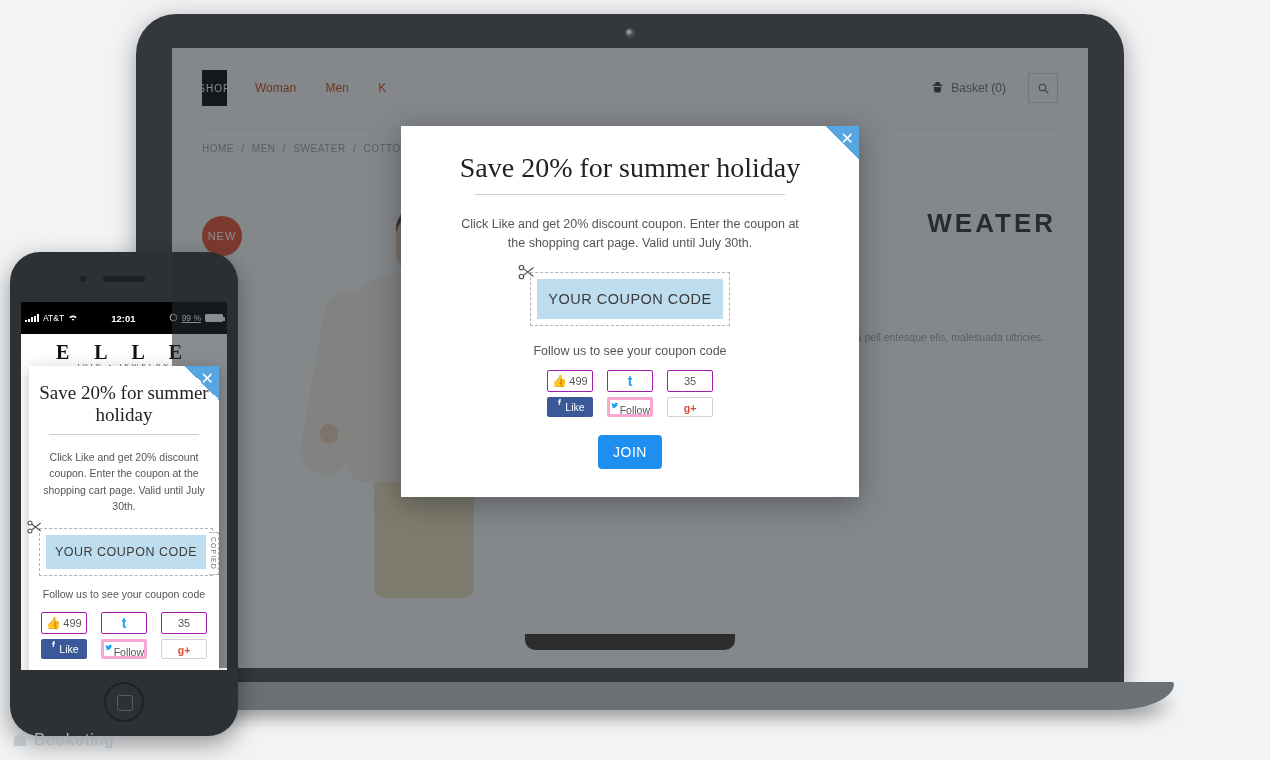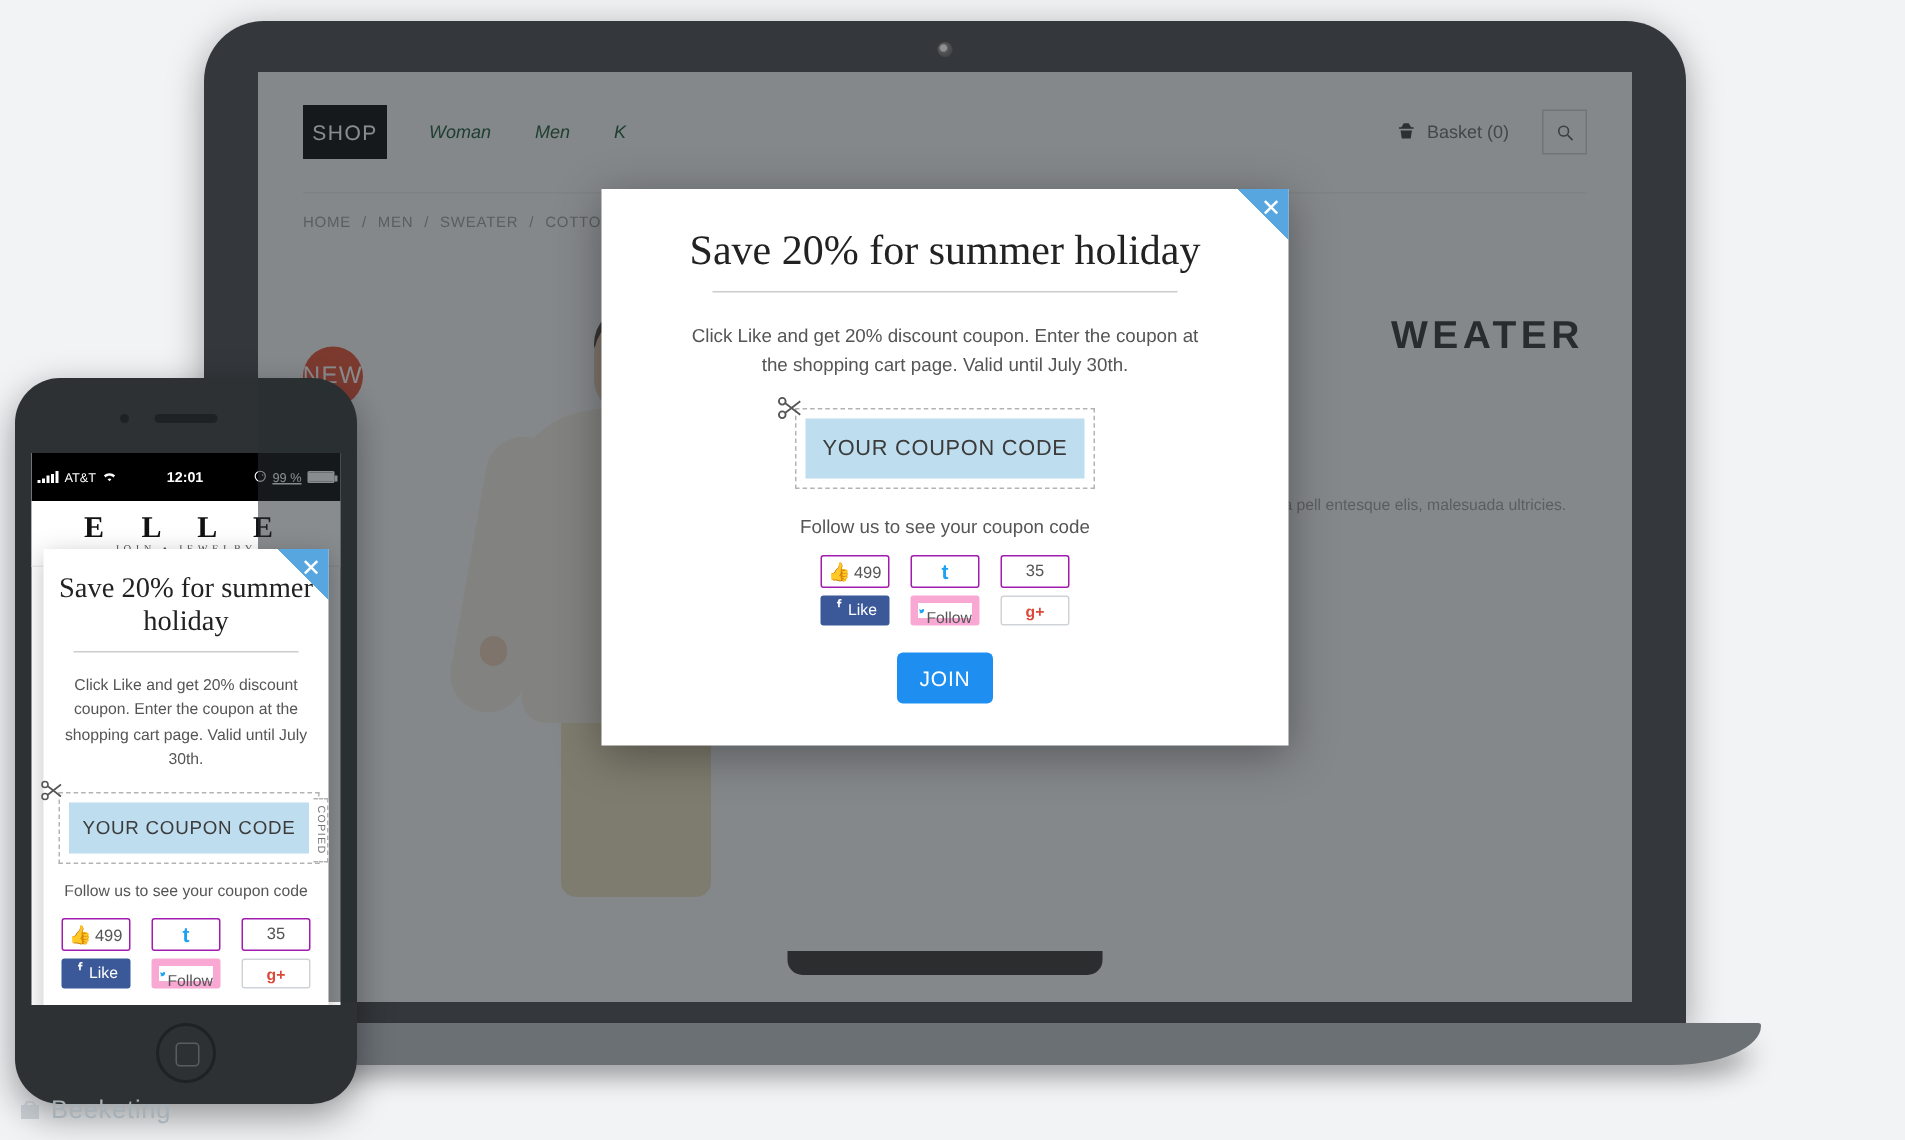--- a/index.html
+++ b/index.html
@@ -26,31 +26,31 @@
     position:absolute;bottom:36px;left:50%;width:210px;height:16px;margin-left:-105px;border-radius:0 0 10px 10px;background:#2b2d2f;z-index:6;
   }
   .laptop-base{
     position:absolute;left:-50px;top:668px;width:1088px;height:28px;background:#6b7075;
     border-radius:2px 2px 64px 64px / 2px 2px 28px 28px;
     box-shadow:0 12px 18px -6px rgba(0,0,0,.45);
   }
   
   .shop{position:absolute;inset:0;padding:14px 30px;color:#666;}
   .shop-header{display:flex;align-items:center;gap:28px;padding:8px 0 22px 0;font-size:12px;}
-  .shop-logo{width:56px;height:36px;background:#000;color:#fff;display:flex;align-items:center;justify-content:center;font-size:14px;letter-spacing:1px;}
-  .shop-nav a{color:#14532d;text-decoration:none;margin-right:26px;font-size:12px;font-style:italic;}
+  .shop-logo{width:25px;height:36px;background:#000;color:#fff;display:flex;align-items:center;justify-content:center;font-size:10px;letter-spacing:1px;}
+  .shop-nav a{color:#c2410c;text-decoration:none;margin-right:26px;font-size:12px;}
   .shop-header .right{margin-left:auto;display:flex;align-items:center;gap:22px;}
   .search-box{width:30px;height:30px;border:1px solid #ccc;display:flex;align-items:center;justify-content:center;}
   .search-box svg{width:13px;height:13px;}
   .basket svg{width:13px;height:13px;margin-right:4px;vertical-align:-2px;}
   .shop-divider{border-top:1px solid #e8e8e8;margin:0 0 14px 0;}
   .breadcrumb{font-size:10px;letter-spacing:.5px;color:#999;word-spacing:4px;}
   .prod-title{position:absolute;right:32px;top:160px;font-size:26px;letter-spacing:3px;font-weight:600;color:#2c2c2c;}
   .prod-desc{position:absolute;right:30px;top:280px;width:280px;font-size:10.5px;line-height:1.9;color:#9a9a9a;text-align:left;}
-  .new-badge{position:absolute;left:30px;top:183px;width:40px;height:40px;border-radius:50%;background:#e3492d;color:#fff;display:flex;align-items:center;justify-content:center;font-size:16px;letter-spacing:1px;}
+  .new-badge{position:absolute;left:30px;top:168px;width:40px;height:40px;border-radius:50%;background:#e3492d;color:#fff;display:flex;align-items:center;justify-content:center;font-size:11px;letter-spacing:1px;}
   .mannequin{position:absolute;left:120px;top:160px;width:260px;height:420px;}
   
   .mannequin .sweater{position:absolute;left:56px;top:64px;width:150px;height:210px;background:#efece3;border-radius:60px 60px 16px 16px / 40px 40px 16px 16px;}
   .mannequin .sweater:before,.mannequin .sweater:after{content:"";position:absolute;top:18px;width:50px;height:186px;background:#efece3;border-radius:26px;}
   .mannequin .sweater:before{left:-36px;transform:rotate(10deg);}
   .mannequin .sweater:after{right:-36px;transform:rotate(-10deg);}
   .mannequin .collar{position:absolute;left:108px;top:56px;width:46px;height:24px;border-radius:0 0 24px 24px;background:#fff;}
   .mannequin .head{position:absolute;left:104px;top:2px;width:54px;height:66px;border-radius:28px 28px 24px 24px;background:#e6c9b4;}
   .mannequin .hair{position:absolute;left:104px;top:-4px;width:54px;height:34px;border-radius:30px 30px 10px 10px;background:#4a3b31;}
   .mannequin .shorts{position:absolute;left:82px;top:270px;width:100px;height:120px;background:#e7dcb9;border-radius:4px 4px 10px 10px;}
@@ -71,21 +71,21 @@
   .coupon-code{background:#bedeef;padding:12px 8px;font-size:14.5px;letter-spacing:.5px;color:#3b3b3b;}
   .coupon-wrap svg{position:absolute;left:-13px;top:-9px;}
   .follow-lbl{font-size:12.5px;color:#555;margin:4px 0 12px 0;}
   .social-row{display:flex;justify-content:center;gap:14px;margin-bottom:18px;}
   .social-col{display:flex;flex-direction:column;align-items:center;gap:5px;}
   .cnt-box{width:46px;height:22px;border:1px solid #a21caf;border-radius:2px;font-size:11px;line-height:20px;color:#555;background:#fff;}
   .cnt-box .thumb{color:#3b5998;margin-right:2px;font-size:12px;}
   .cnt-box.tw{color:#1da1f2;font-weight:700;font-size:14px;}
   .soc-btn{width:46px;height:20px;border-radius:2px;font-size:10.5px;line-height:20px;color:#fff;display:flex;align-items:flex-start;justify-content:center;gap:1px;}
   .soc-btn.fb{background:#3b5998;}
-  .soc-btn.tf{background:#fff;border:5px solid #f9a8d4;color:#555;}
+  .soc-btn.tf{background:#fff;border:3px solid #f9a8d4;color:#555;}
   .soc-btn.tf svg{width:11px;height:11px;fill:#1da1f2;}
   .soc-btn.gp{background:#fff;border:1px solid #cfd3d7;color:#db4a39;font-weight:700;}
   .sub-lbl{font-size:12.5px;color:#555;margin:0 0 12px 0;}
   .sub-row{display:flex;justify-content:center;gap:8px;}
   .email{border:1px solid #cfd3d7;border-radius:4px;height:34px;width:182px;padding:0 34px 0 12px;font-size:12.5px;color:#333;position:relative;text-align:left;line-height:32px;}
   .email-check{position:absolute;right:8px;top:8px;width:18px;height:18px;border:2px solid #27c24c;border-radius:50%;display:flex;align-items:center;justify-content:center;}
   .email-check:after{content:"";width:8px;height:4px;border-left:2px solid #27c24c;border-bottom:2px solid #27c24c;transform:rotate(-45deg);margin-top:-2px;}
   .join-btn{height:34px;width:64px;background:#1e8ff1;color:#fff;border:none;border-radius:4px;font-size:14px;letter-spacing:.5px;font-weight:500;cursor:pointer;}
   .powered{position:absolute;left:0;right:0;top:484px;text-align:center;font-size:12px;color:#d2d6da;z-index:10;}
   .powered a{color:#4fb1ea;text-decoration:underline;}

